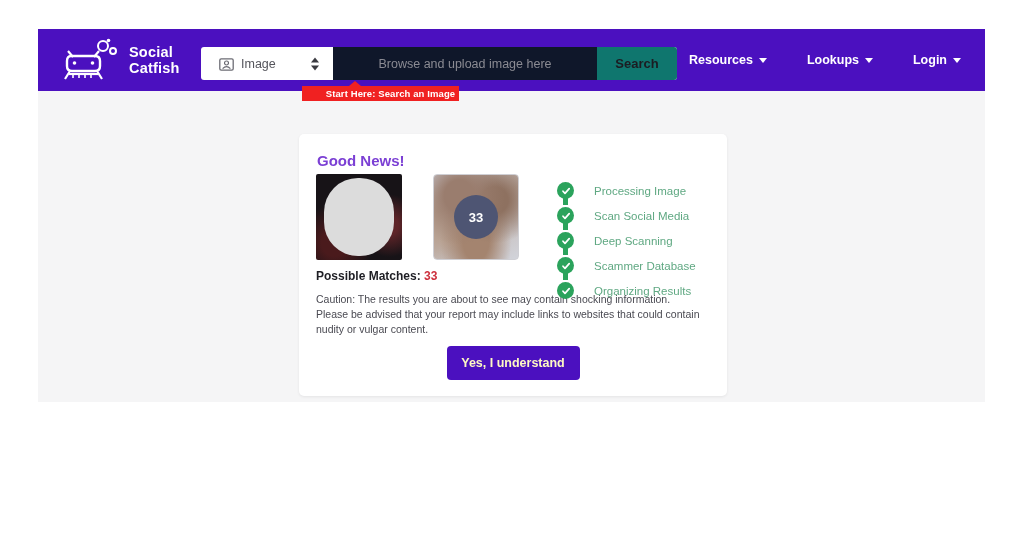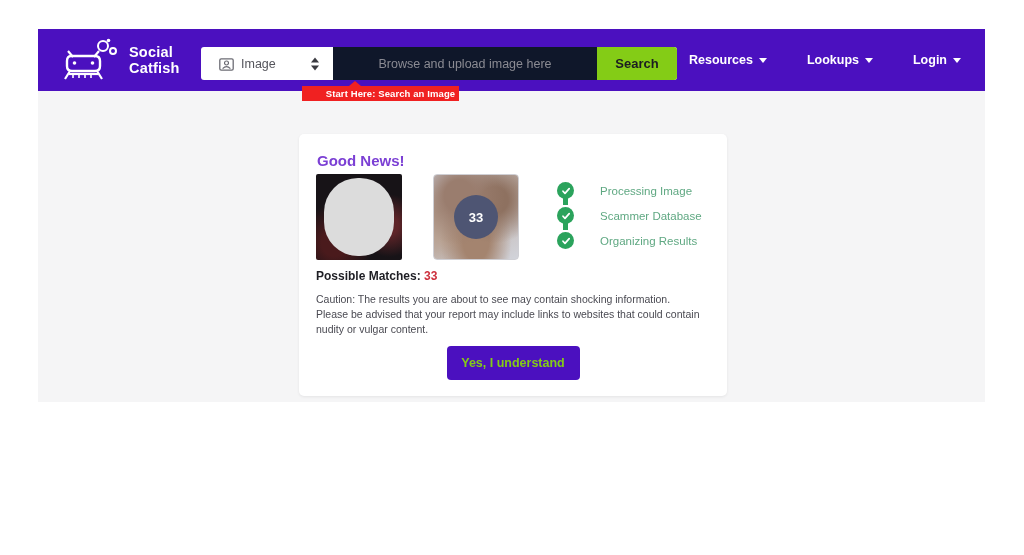--- a/index.html
+++ b/index.html
@@ -71,21 +71,21 @@
 
   .file-field {
     flex: 1; height: 100%;
     display: flex; align-items: center; justify-content: center;
     background: #0f172a;
   }
   .file-field span { font-size: 12.5px; color: #8b8b93; }
 
   .search-btn {
     width: 80px; height: 100%;
-    background: #84cc16;
+    background: #0f766e;
     color: #1c1c22; font-size: 13px; font-weight: bold;
     display: flex; align-items: center; justify-content: center;
     border: none; cursor: pointer;
   }
 
   
   #tooltip {
     position: absolute; left: 264px; top: 57px;
     width: 157px; height: 15px;
     background: #f02121;
@@ -169,21 +169,21 @@
     display: flex; align-items: center; justify-content: center;
   }
 
   
   #steps {
     position: absolute; left: 258px; top: 44px;
     width: 150px;
   }
   .step {
     position: relative; height: 25px;
-    display: flex; align-items: center; gap: 26px;
+    display: flex; align-items: center; gap: 20px;
   }
   .step .dot {
     width: 17px; height: 17px; border-radius: 50%;
     background: #2ba35c; flex: none;
     display: flex; align-items: center; justify-content: center;
     position: relative; z-index: 2;
   }
   .step .dot svg { width: 10px; height: 10px; }
   .step:not(:last-child)::before {
     content: ""; position: absolute;
@@ -204,21 +204,21 @@
     width: 388px;
     font-size: 10.5px; line-height: 15px; color: #4a4a52;
   }
 
   .cta-wrap {
     position: absolute; left: 0; top: 212px;
     width: 100%; display: flex; justify-content: center;
   }
   .cta {
     width: 133px; height: 34px;
-    background: #4b10bf; color: #84cc16;
+    background: #4b10bf; color: #fef9c3;
     font-size: 12.5px; font-weight: bold;
     border: none; border-radius: 4px; cursor: pointer;
   }
 
   
   #footer {
     position: absolute; left: 0; top: 411px;
     width: 947px; height: 26px;
     background: #262640;
   }
@@ -310,20 +310,36 @@
             </svg>
         </span>
         <span class="lbl">Processing Image</span>
       </div>
       <div class="step">
         <span class="dot">
           <svg viewBox="0 0 10 10">
               <path d="M2 5.2 L4 7.4 L8.2 2.6" fill="none" stroke="#fff" stroke-width="1.7" stroke-linecap="round" stroke-linejoin="round"></path>
             </svg>
         </span>
+        <span class="lbl">Scan Social Media</span>
+      </div>
+      <div class="step">
+        <span class="dot">
+          <svg viewBox="0 0 10 10">
+              <path d="M2 5.2 L4 7.4 L8.2 2.6" fill="none" stroke="#fff" stroke-width="1.7" stroke-linecap="round" stroke-linejoin="round"></path>
+            </svg>
+        </span>
+        <span class="lbl">Deep Scanning</span>
+      </div>
+      <div class="step">
+        <span class="dot">
+          <svg viewBox="0 0 10 10">
+              <path d="M2 5.2 L4 7.4 L8.2 2.6" fill="none" stroke="#fff" stroke-width="1.7" stroke-linecap="round" stroke-linejoin="round"></path>
+            </svg>
+        </span>
         <span class="lbl">Scammer Database</span>
       </div>
       <div class="step">
         <span class="dot">
           <svg viewBox="0 0 10 10">
               <path d="M2 5.2 L4 7.4 L8.2 2.6" fill="none" stroke="#fff" stroke-width="1.7" stroke-linecap="round" stroke-linejoin="round"></path>
             </svg>
         </span>
         <span class="lbl">Organizing Results</span>
       </div>

